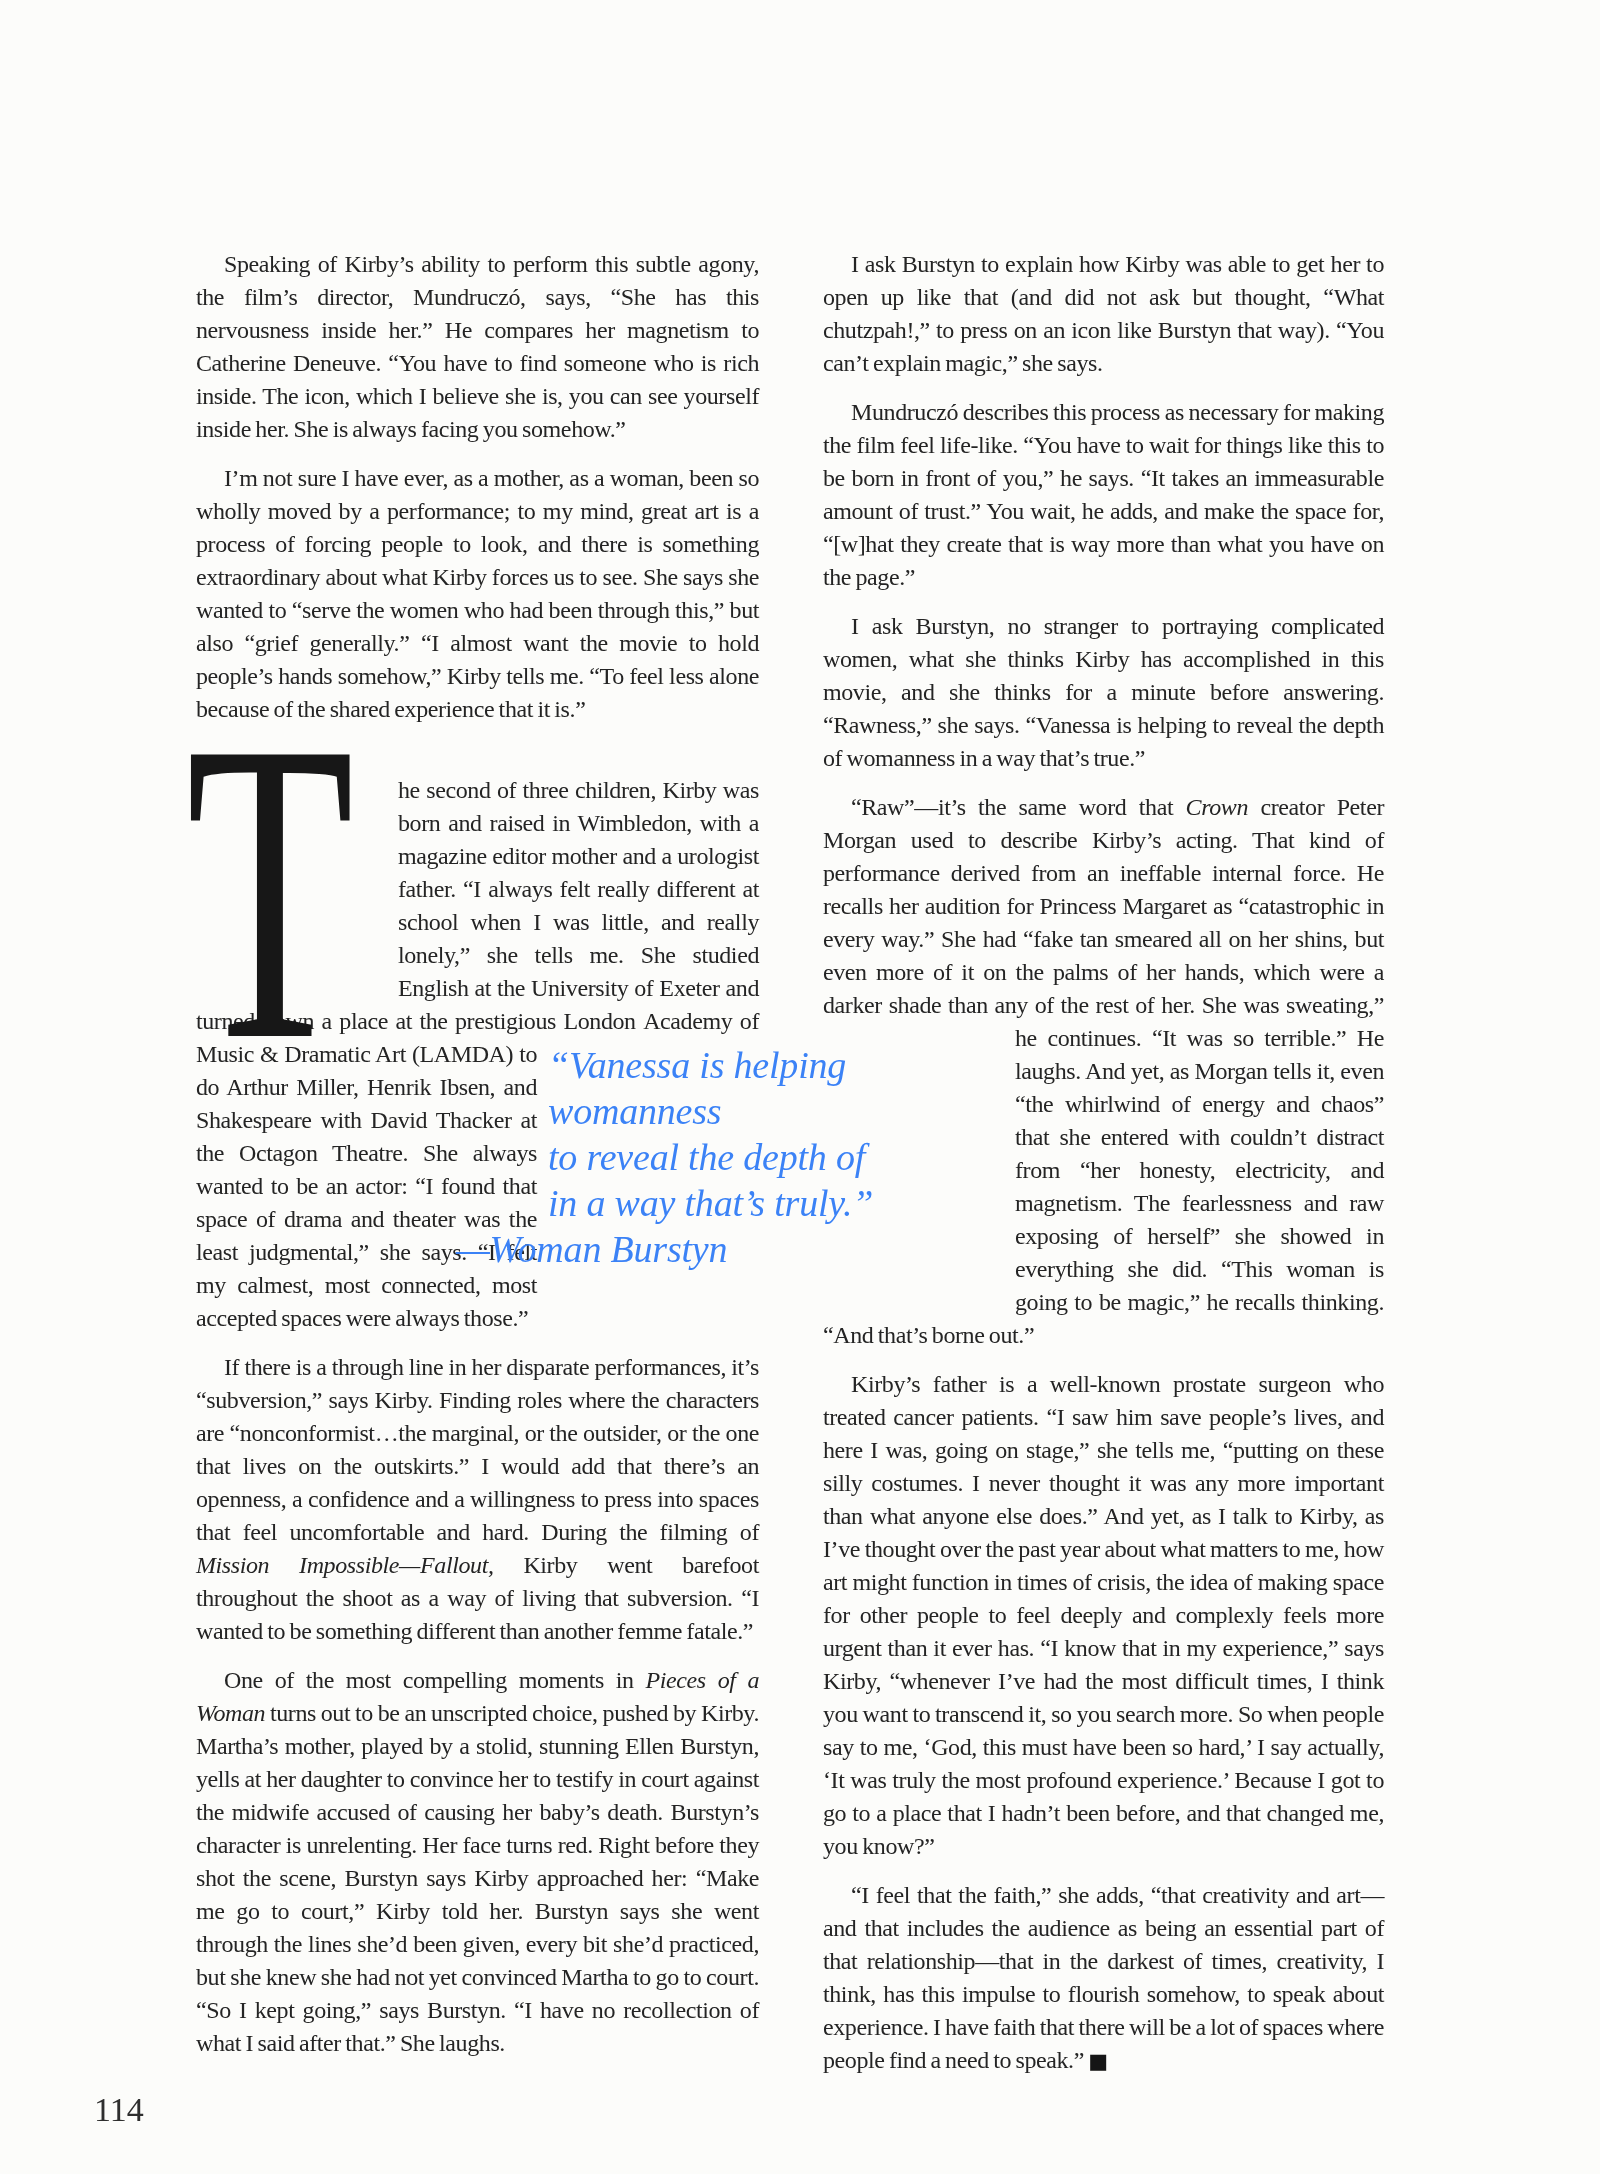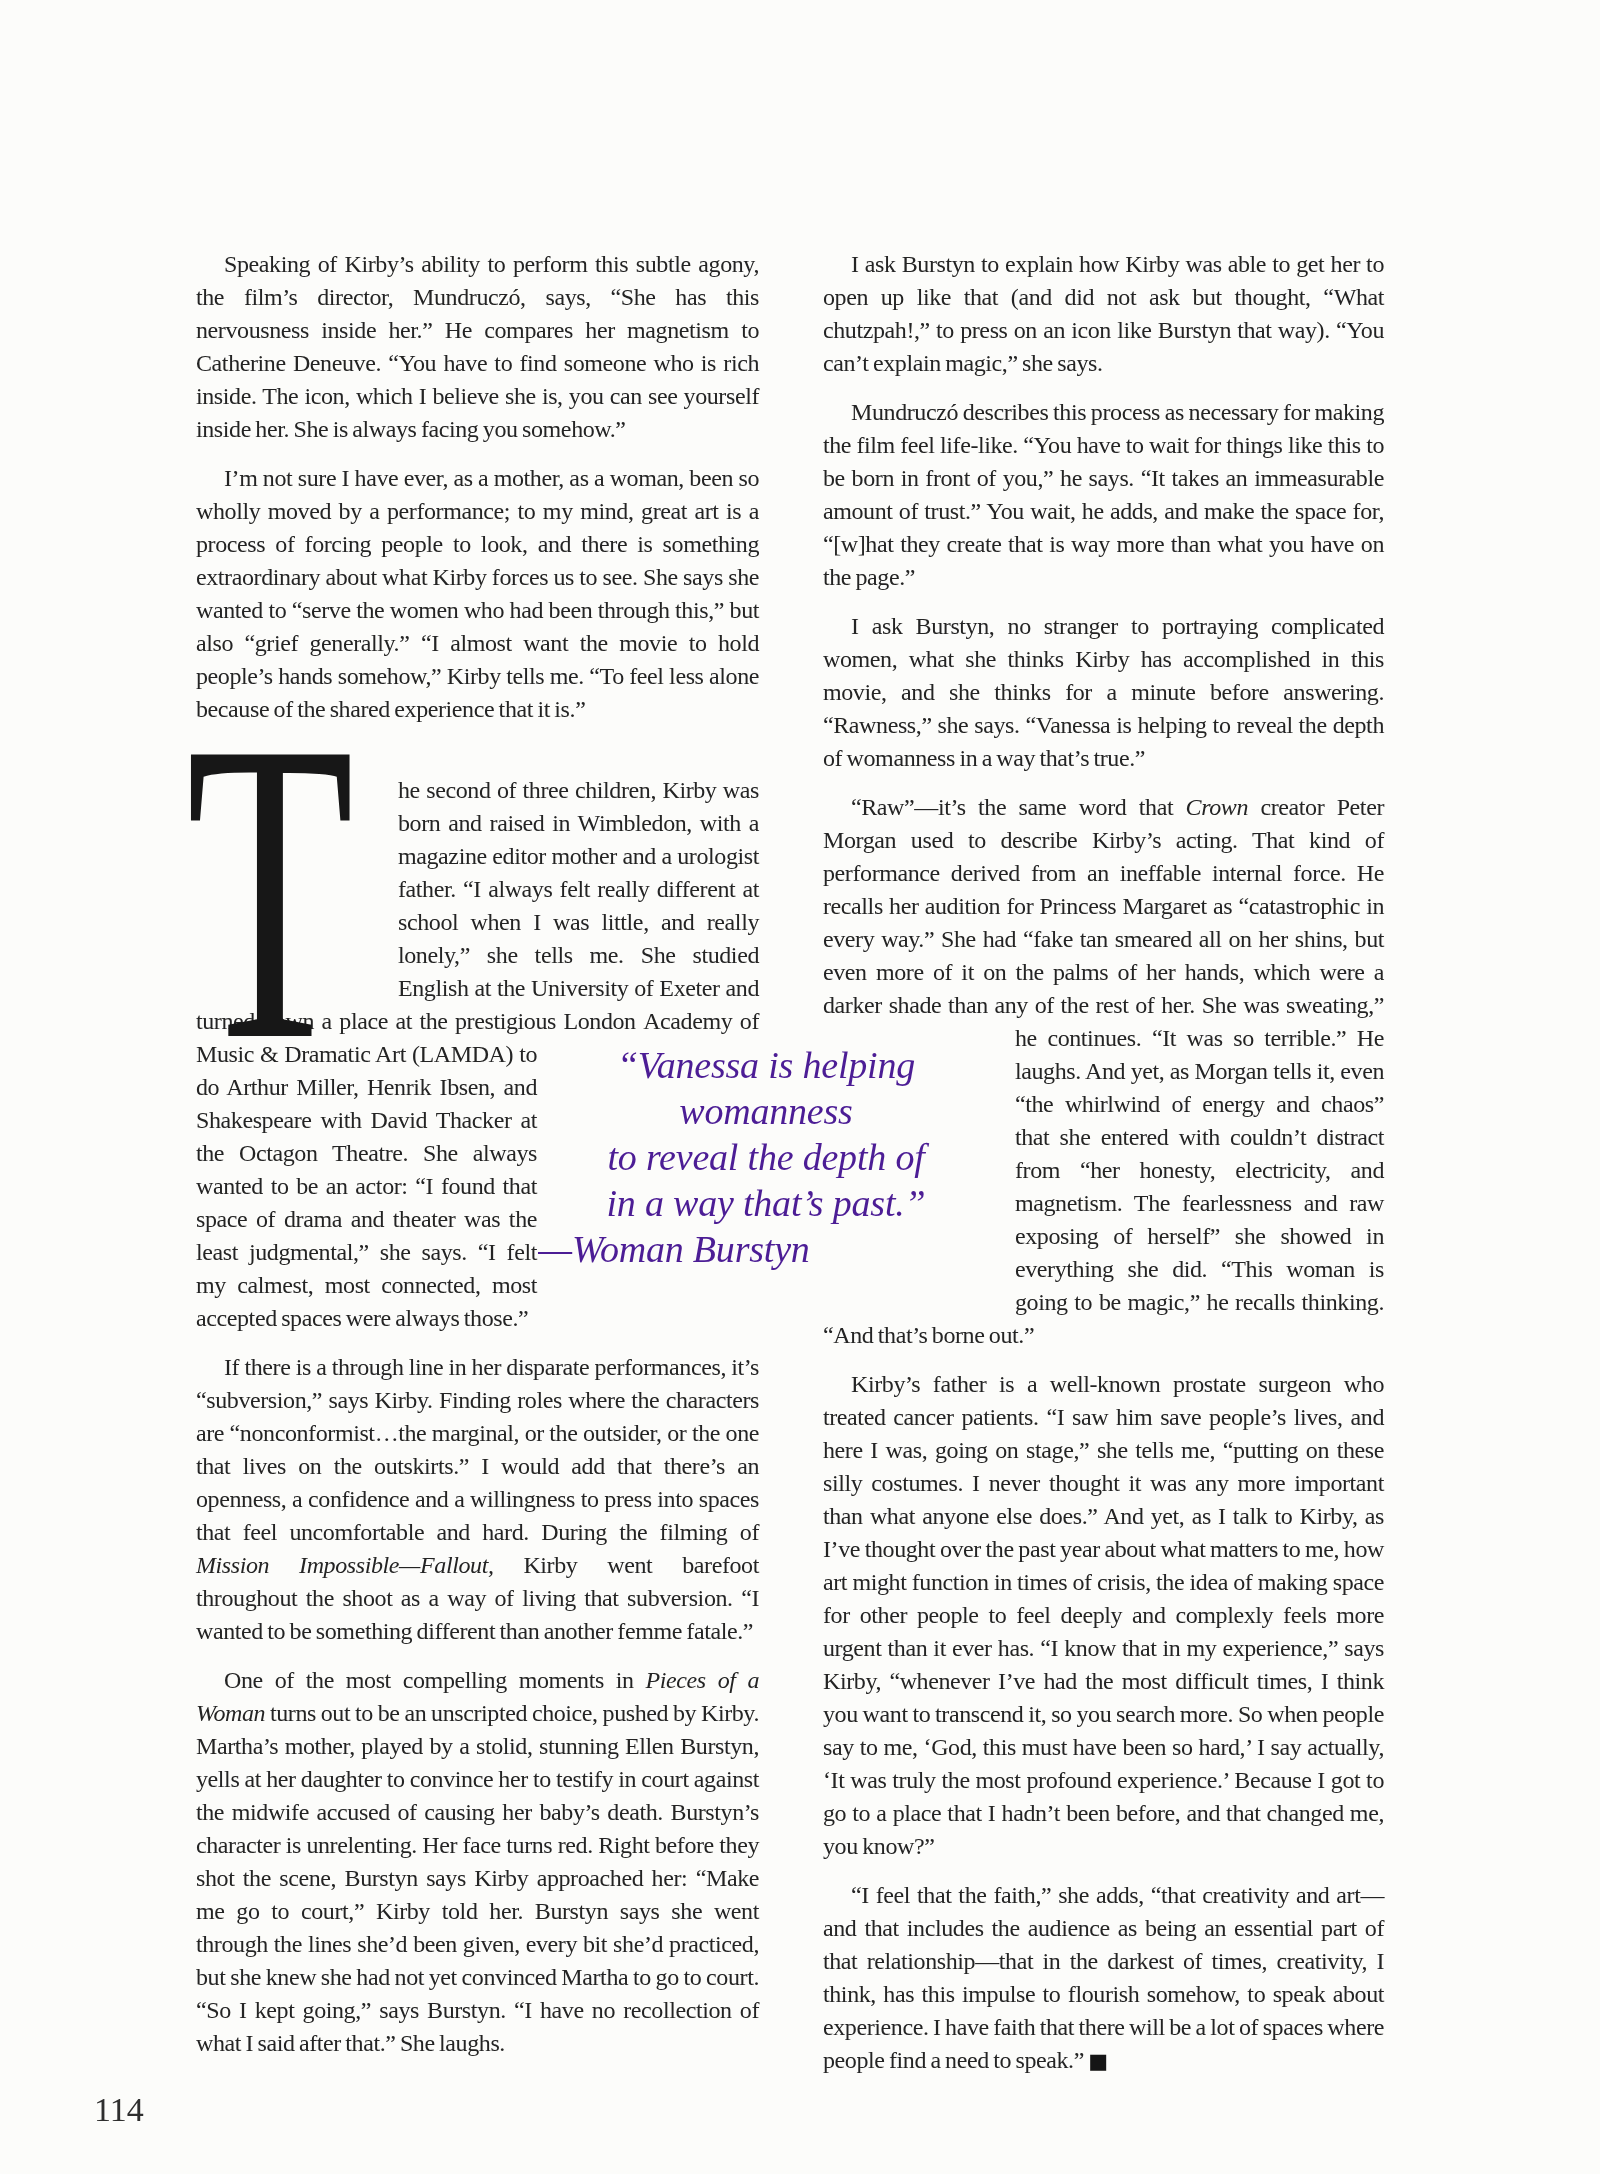--- a/index.html
+++ b/index.html
@@ -36,26 +36,26 @@
     display:inline-block;
     transform:scaleX(0.64);
     transform-origin:left top;
   }
 
   
   .spacer-right { float:right; width:222px; height:297px; }
   .spacer-left  { float:left;  width:192px; height:297px; }
 
   .pull-quote {
-    position:absolute; left:526px; top:1042px; width:480px;
-    text-align:center;
+    position:absolute; left:548px; top:1042px; width:480px;
+    text-align:left;
     font-style:italic;
     font-size:38px; line-height:46px;
     letter-spacing:-0.2px;
-    color:#4c1d95;
+    color:#3b82f6;
   }
   .pq-attr { position:relative; left:-92px; }
 
   .end-mark {
     font-family:"DejaVu Sans", sans-serif;
     font-style:normal;
     font-size:21px;
     color:#151515;
     letter-spacing:0;
   }
@@ -89,19 +89,19 @@
     <p class="para"><span>I ask Burstyn, no stranger to portraying complicated women, what she thinks Kirby has accomplished in this movie, and she thinks for a minute before answering. “Rawness,” she says. “Vanessa is helping to reveal the depth of womanness in a way that’s true.”</span></p>
     <p class="para"><span>“Raw”—it’s the same word that </span><i>Crown</i><span> creator Peter Morgan used to describe Kirby’s acting. That kind of performance derived from an ineffable internal force. He recalls her audition for Princess Margaret as “catastrophic in every way.” She had “fake tan smeared all on her shins, but even more of it on the palms of her hands, which were a darker shade than any of the rest of her. She was sweating,” he continues. “It was so terrible.” He </span><span class="spacer-left"></span><span>laughs. And yet, as Morgan tells it, even “the whirlwind of energy and chaos” that she entered with couldn’t distract from “her honesty, electricity, and magnetism. The fearlessness and raw exposing of herself” she showed in everything she did. “This woman is going to be magic,” he recalls thinking. “And that’s borne out.”</span></p>
     <p class="para"><span>Kirby’s father is a well-known prostate surgeon who treated cancer patients. “I saw him save people’s lives, and here I was, going on stage,” she tells me, “putting on these silly costumes. I never thought it was any more important than what anyone else does.” And yet, as I talk to Kirby, as I’ve thought over the past year about what matters to me, how art might function in times of crisis, the idea of making space for other people to feel deeply and complexly feels more urgent than it ever has. “I know that in my experience,” says Kirby, “whenever I’ve had the most difficult times, I think you want to transcend it, so you search more. So when people say to me, ‘God, this must have been so hard,’ I say actually, ‘It was truly the most profound experience.’ Because I got to go to a place that I hadn’t been before, and that changed me, you know?”</span></p>
     <p class="para"><span>“I feel that the faith,” she adds, “that creativity and art—and that includes the audience as being an essential part of that relationship—that in the darkest of times, creativity, I think, has this impulse to flourish somehow, to speak about experience. I have faith that there will be a lot of spaces where people find a need to speak.” </span><span class="end-mark">■</span></p>
   </div>
 
   <div class="pull-quote">
     <div class="pq-line">“Vanessa is helping</div>
     <div class="pq-line">womanness</div>
     <div class="pq-line">to reveal the depth of</div>
-    <div class="pq-line">in a way that’s past.”</div>
+    <div class="pq-line">in a way that’s truly.”</div>
     <div class="pq-line pq-attr">—Woman Burstyn</div>
   </div>
 
   <div class="page-number">114</div>
 
 </div>
 
 </body></html>

